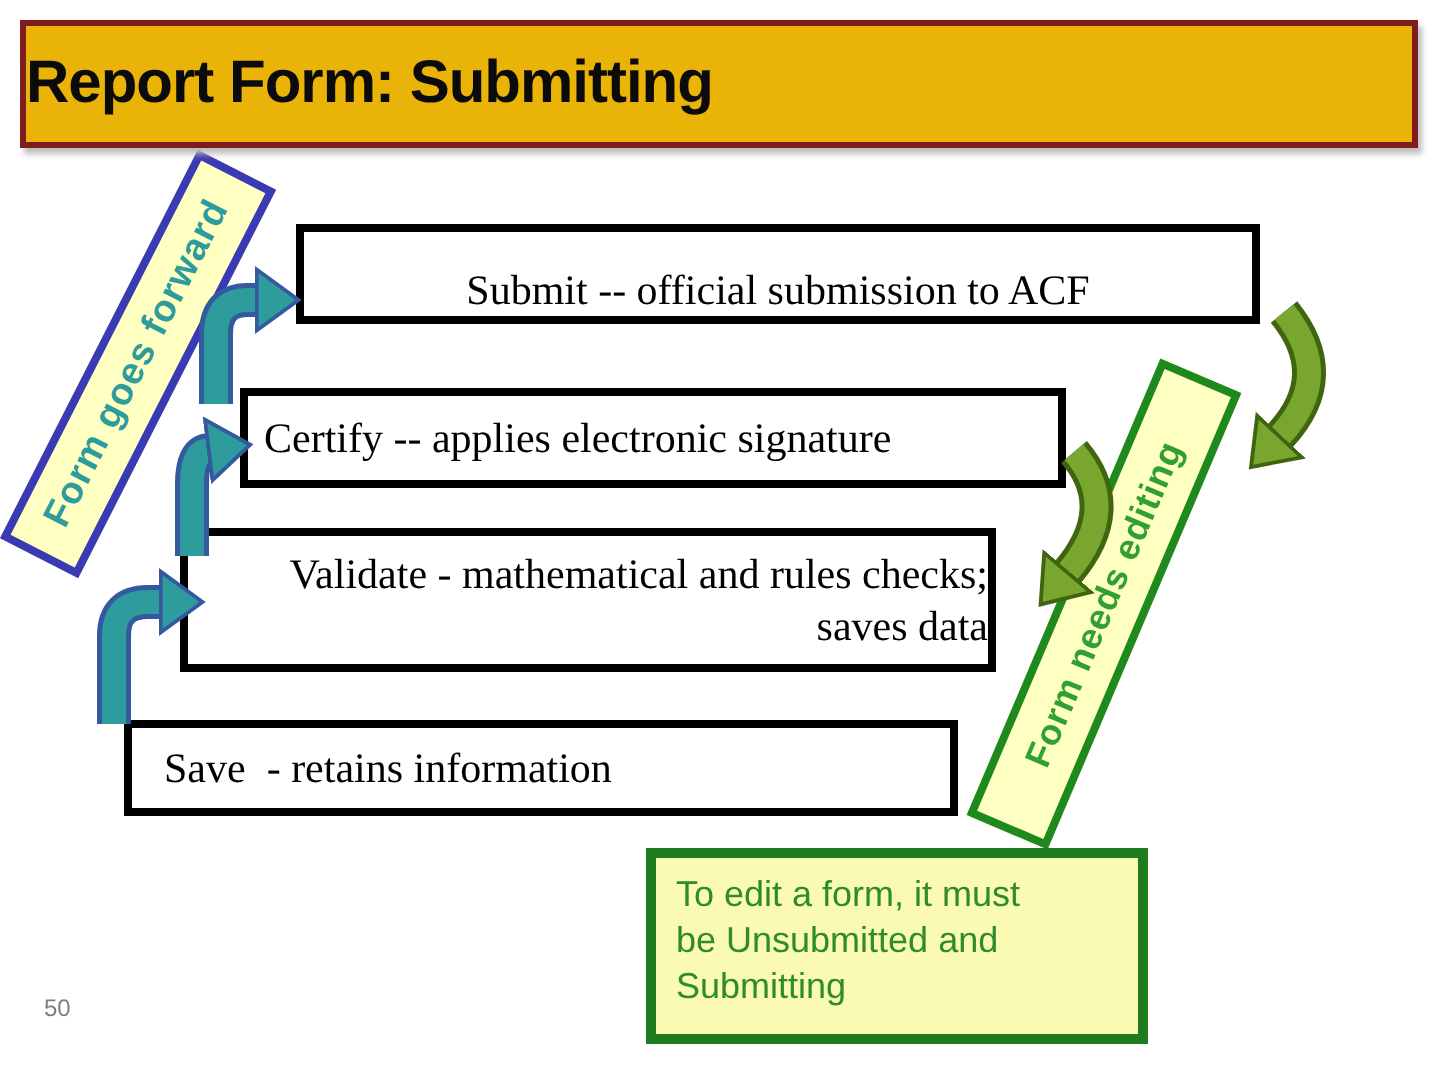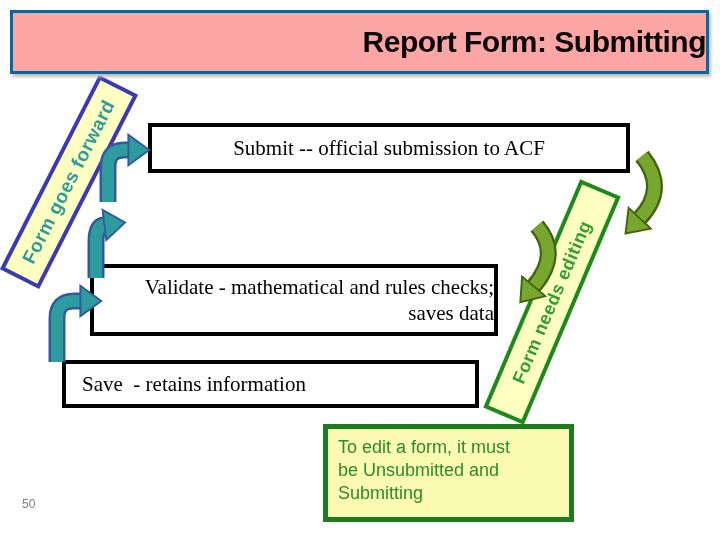--- a/index.html
+++ b/index.html
@@ -2,34 +2,34 @@
 <html><head>
 <meta charset="utf-8">
 <style>
   html,body{margin:0;padding:0;}
   body{width:720px;height:540px;background:#ffffff;font-family:"Liberation Sans",sans-serif;overflow:hidden;}
   #slide{position:relative;width:720px;height:540px;background:#fff;}
 
   
   .titlebar{
     position:absolute;left:10px;top:10px;width:693px;height:58px;
-    background:#fca5a5;border:3px solid #0369a1;
+    background:#eab308;border:3px solid #7f1d1d;
     box-shadow:2px 3px 3px #bdbdbd;
-    display:flex;align-items:center;justify-content:flex-end;z-index:2;
+    display:flex;align-items:center;justify-content:flex-start;z-index:2;
   }
   .titlebar span{font-size:30px;font-weight:600;color:#0b0b0b;letter-spacing:-0.5px;}
 
   
   .step{
     position:absolute;background:#ffffff;border:4px solid #000;
     display:flex;align-items:center;z-index:2;
     font-family:"Liberation Serif",serif;font-size:21px;color:#000;
   }
   .step span{white-space:pre-wrap;line-height:1.25;}
-  .s0{left:148px;top:123px;width:474px;height:42px;justify-content:center;text-align:center;}
+  .s0{left:148px;top:112px;width:474px;height:42px;justify-content:center;text-align:center;align-items:flex-end;}
   .s1{left:120px;top:194px;width:397px;height:42px;padding-left:8px;}
   .s2{left:90px;top:264px;width:392px;height:64px;padding-left:8px;text-align:right;}
   .s3{left:62px;top:360px;width:393px;height:40px;padding-left:16px;}
 
   
   .ribbon{
     position:absolute;display:flex;align-items:center;justify-content:center;
     z-index:1;font-weight:bold;letter-spacing:0.5px;
   }
   .ribbon-left{
@@ -73,20 +73,23 @@
     <span>Form goes forward</span>
   </div>
 
   <div class="ribbon ribbon-right">
     <span>Form needs editing</span>
   </div>
 
   <div class="step s0">
     <span>Submit -- official submission to ACF</span>
   </div>
+  <div class="step s1">
+    <span>Certify -- applies electronic signature</span>
+  </div>
   <div class="step s2">
     <span>Validate - mathematical and rules checks; saves data</span>
   </div>
   <div class="step s3">
     <span>Save  - retains information</span>
   </div>
 
   <div class="note">
     <div>To edit a form, it must</div>
     <div>be Unsubmitted and</div>

